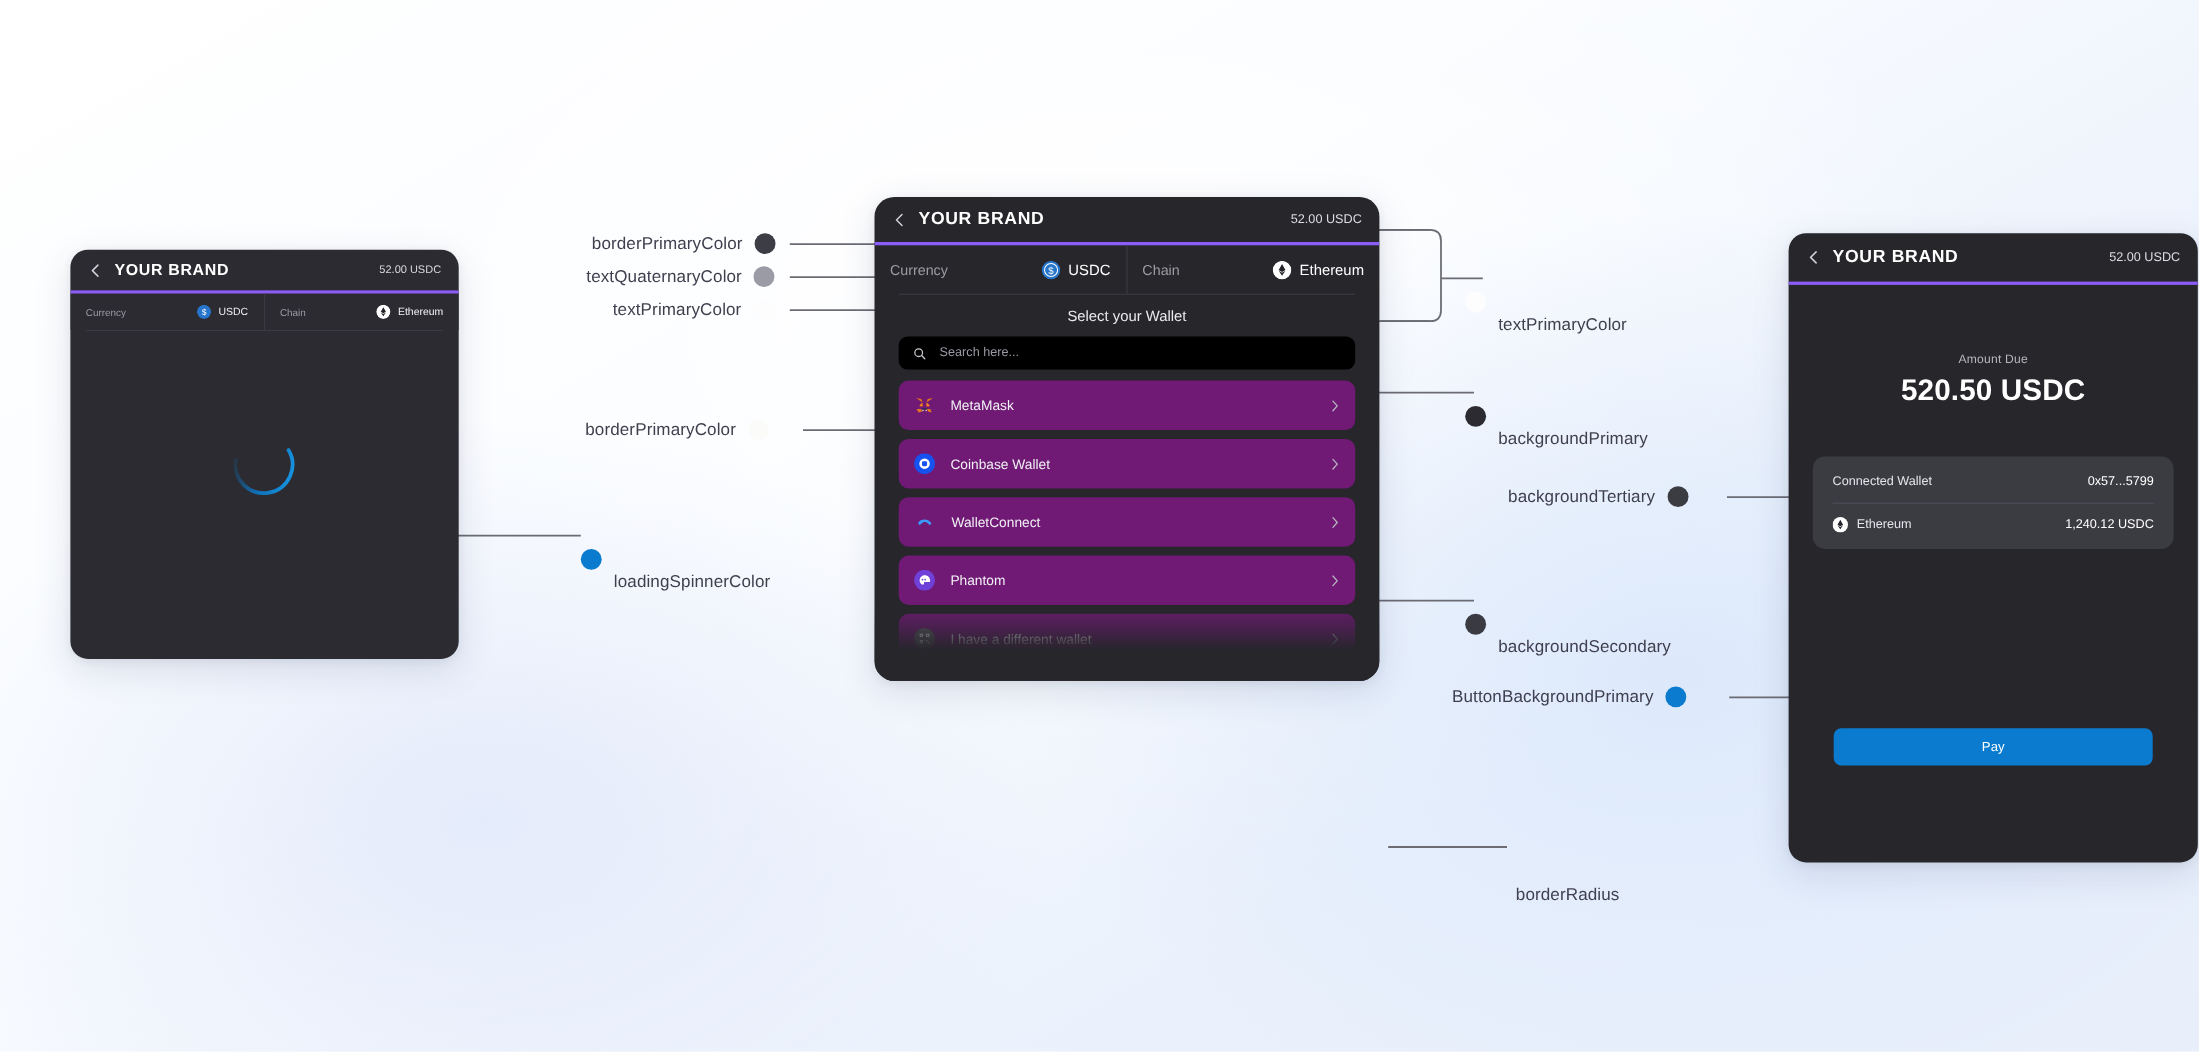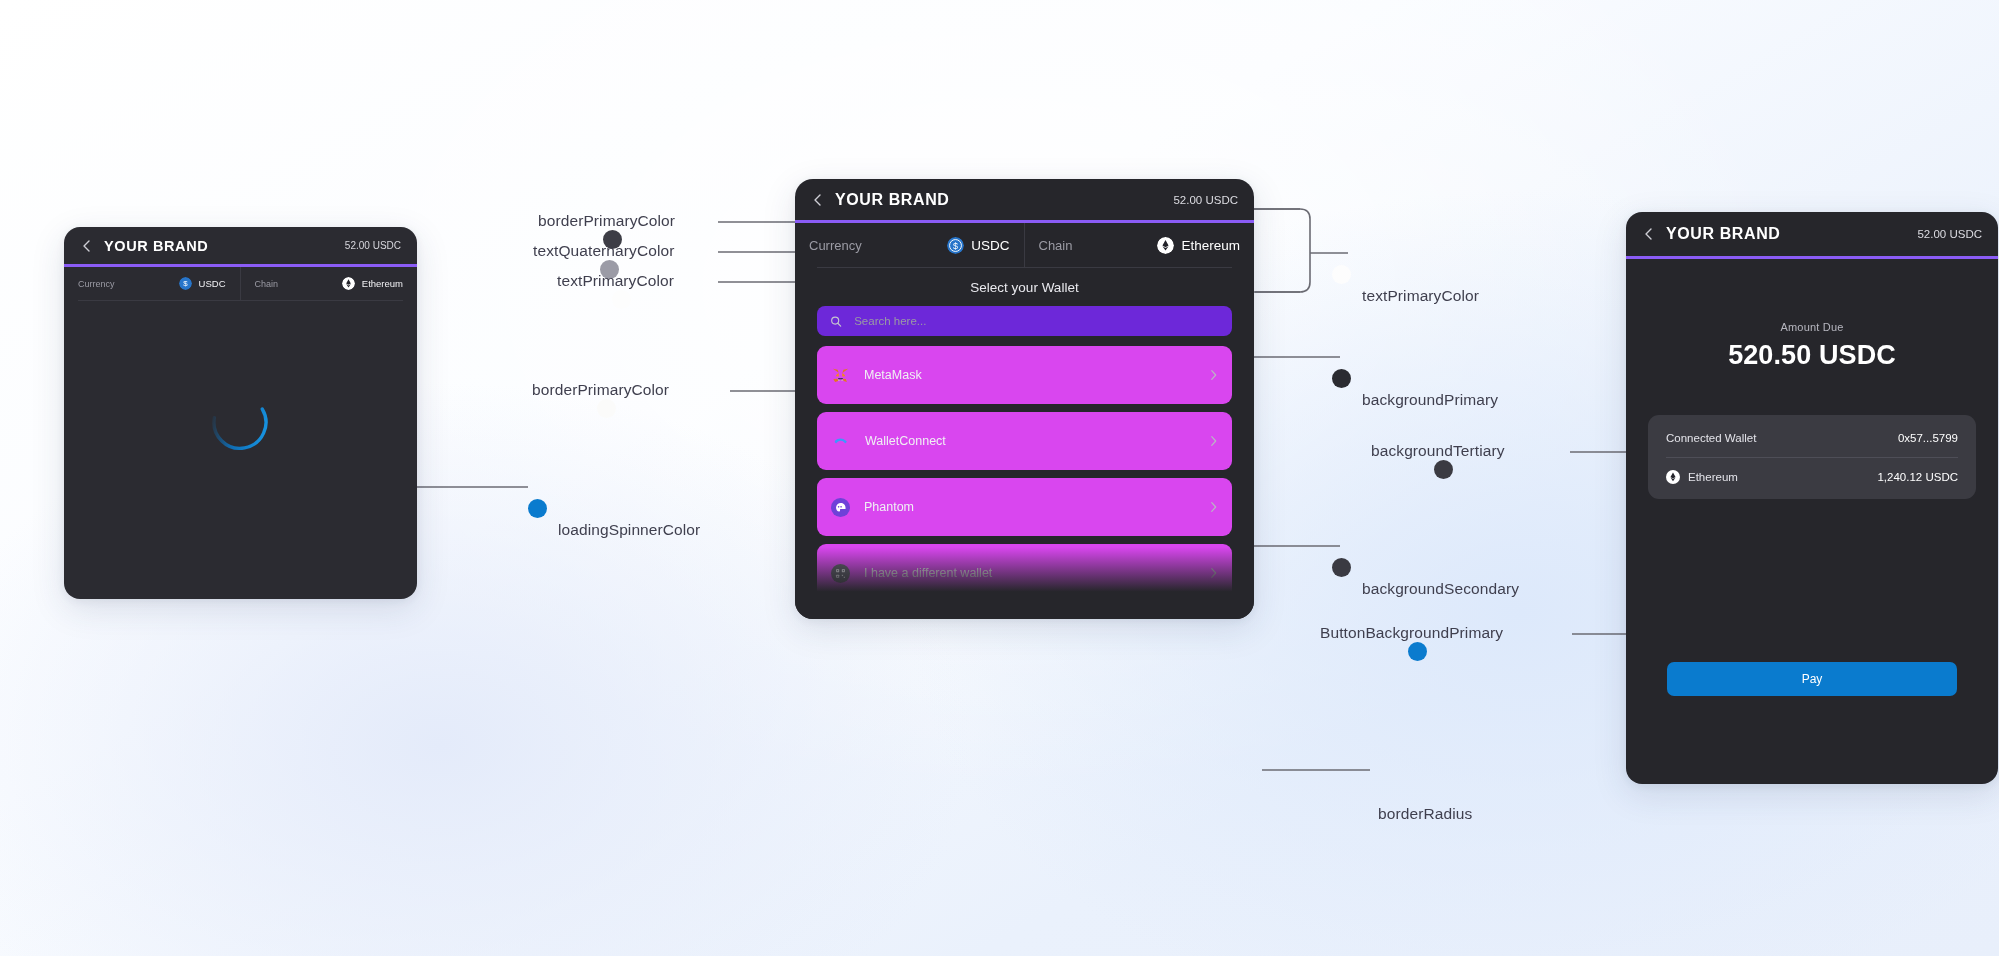--- a/index.html
+++ b/index.html
@@ -108,39 +108,39 @@
     text-align: center;
     font-size: 13.5px;
     color: #e9e9ee;
     margin-top: 12px;
     margin-bottom: 11px;
     font-weight: 400;
   }
   .search-box {
     margin: 0 22px;
     height: 30px;
-    background: #6d28d9;
+    background: #000000;
     border-radius: 8px;
     display: flex; align-items: center;
     padding: 0 13px;
     gap: 12px;
   }
   .search-box input {
     background: transparent; border: 0; outline: 0;
     color: #c4c4cc;
     font-family: inherit;
     font-size: 11.5px;
     width: 100%;
   }
   .search-box input::placeholder { color: #9a9aa4; }
 
   .wallet-list { margin-top: 10px; padding: 0 22px; }
   .wallet-row {
-    height: 58px;
-    background: #d946ef;
+    height: 45px;
+    background: #701a75;
     border-radius: 9px;
     display: flex; align-items: center;
     padding: 0 14px;
     gap: 14px;
     margin-bottom: 8px;
     cursor: pointer;
   }
   .wallet-name { font-size: 12.5px; color: #f0f0f4; }
   .row-chevron { margin-left: auto; width: 9px; height: 14px; display:block; }
   .wallet-row.ghost {
@@ -202,21 +202,21 @@
     display: flex; align-items: center;
     white-space: nowrap;
     font-size: 15.5px;
     color: #3f3f4e;
     letter-spacing: .1px;
   }
   .ann .dot {
     width: 19px; height: 19px; border-radius: 50%;
     flex: 0 0 auto;
   }
-  .ann.left-side { flex-direction: column; }
+  .ann.left-side { flex-direction: row; }
   .ann.left-side .txt { margin-right: 11px; text-align: right; }
   .ann.right-side .txt { margin-left: 11px; margin-top: 44px; }
 
   svg.lead { position: absolute; overflow: visible; }
 </style>
 </head>
 <body>
 
 <svg class="lead" style="left:0;top:0;width:1999px;height:956px;" fill="none" stroke="#6b6b73" stroke-width="1.6">
 
@@ -344,20 +344,31 @@
         <path d="M6.2 8.6 L4.9 10.8 L8.2 11 L8.1 7.4 Z M13.8 8.6 L11.8 7.3 L11.8 11 L15.1 10.8 Z" fill="#f6851b"></path>
         <path d="M7.6 15.9 L9.6 15 L7.9 13.6 Z M10.4 15 L12.4 15.9 L12.1 13.6 Z" fill="#d7c1b3"></path>
         <path d="M7.4 12.6 L7.9 13.9 L12.1 13.9 L12.6 12.6 L10 13 Z" fill="#233447"></path>
       </svg>
       <span class="wallet-name">MetaMask</span>
       <svg class="row-chevron" viewBox="0 0 10 16">
         <path d="M3 3 L7.5 8 L3 13" stroke="#b9b9c2" stroke-width="1.3" fill="none" stroke-linecap="round" stroke-linejoin="round"></path>
       </svg>
     </div>
 
+    <div class="wallet-row">
+      <svg width="19" height="19" viewBox="0 0 20 20">
+        <circle cx="10" cy="10" r="10" fill="#1652f0"></circle>
+        <circle cx="10" cy="10" r="5" fill="#ffffff"></circle>
+        <rect x="7.6" y="7.6" width="4.8" height="4.8" rx="1.1" fill="#1652f0"></rect>
+      </svg>
+      <span class="wallet-name">Coinbase Wallet</span>
+      <svg class="row-chevron" viewBox="0 0 10 16">
+        <path d="M3 3 L7.5 8 L3 13" stroke="#b9b9c2" stroke-width="1.3" fill="none" stroke-linecap="round" stroke-linejoin="round"></path>
+      </svg>
+    </div>
 
     <div class="wallet-row">
       <svg width="20" height="20" viewBox="0 0 24 20">
         <path d="M4 9.4 C7.4 6 13.2 6 16.6 9.4 L17.6 10.4 C17.9 10.7 17.9 11.1 17.6 11.4 L16.3 12.7 C16.2 12.8 16 12.8 15.9 12.7 L14.5 11.3 C12.2 9 9.1 9 6.8 11.3 L5.3 12.8 C5.2 12.9 5 12.9 4.9 12.8 L3.6 11.5 C3.3 11.2 3.3 10.8 3.6 10.5 Z" fill="#3b99fc" transform="translate(1,0)"></path>
       </svg>
       <span class="wallet-name">WalletConnect</span>
       <svg class="row-chevron" viewBox="0 0 10 16">
         <path d="M3 3 L7.5 8 L3 13" stroke="#b9b9c2" stroke-width="1.3" fill="none" stroke-linecap="round" stroke-linejoin="round"></path>
       </svg>
     </div>

